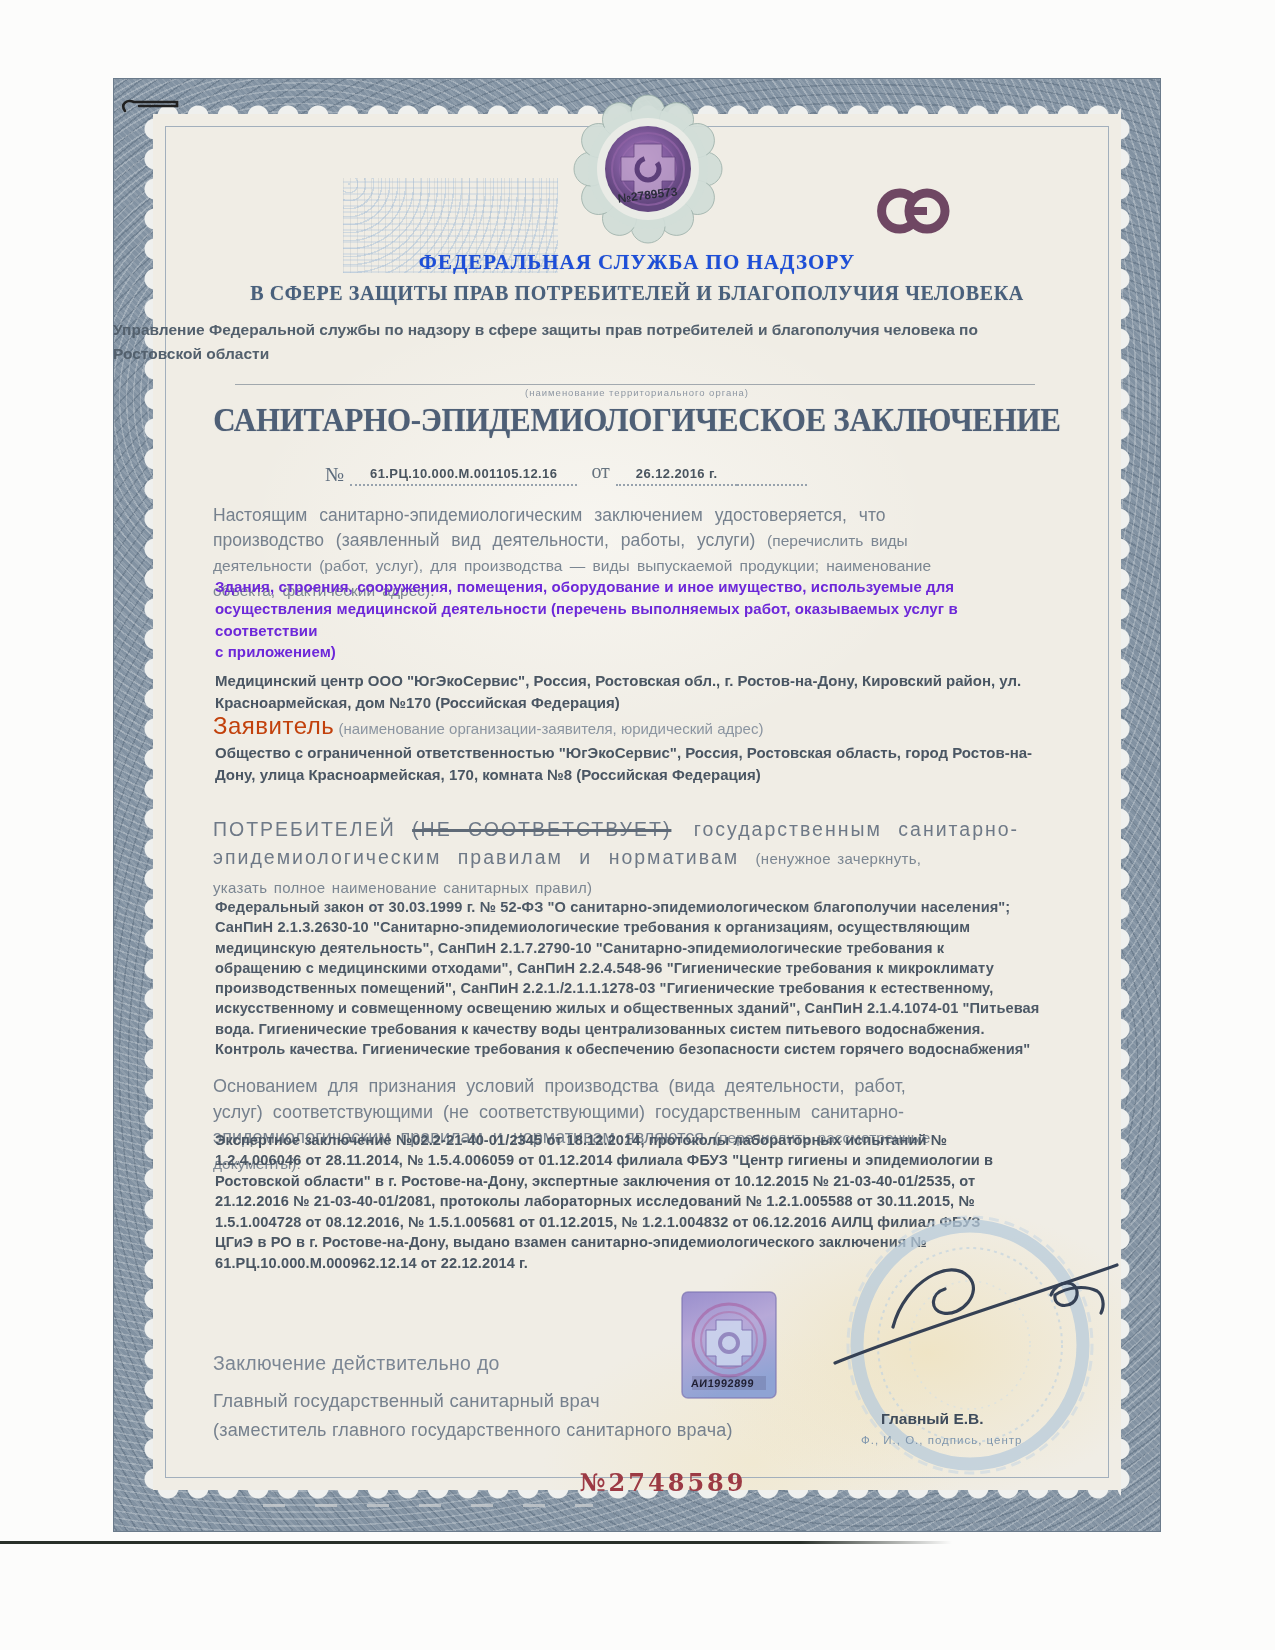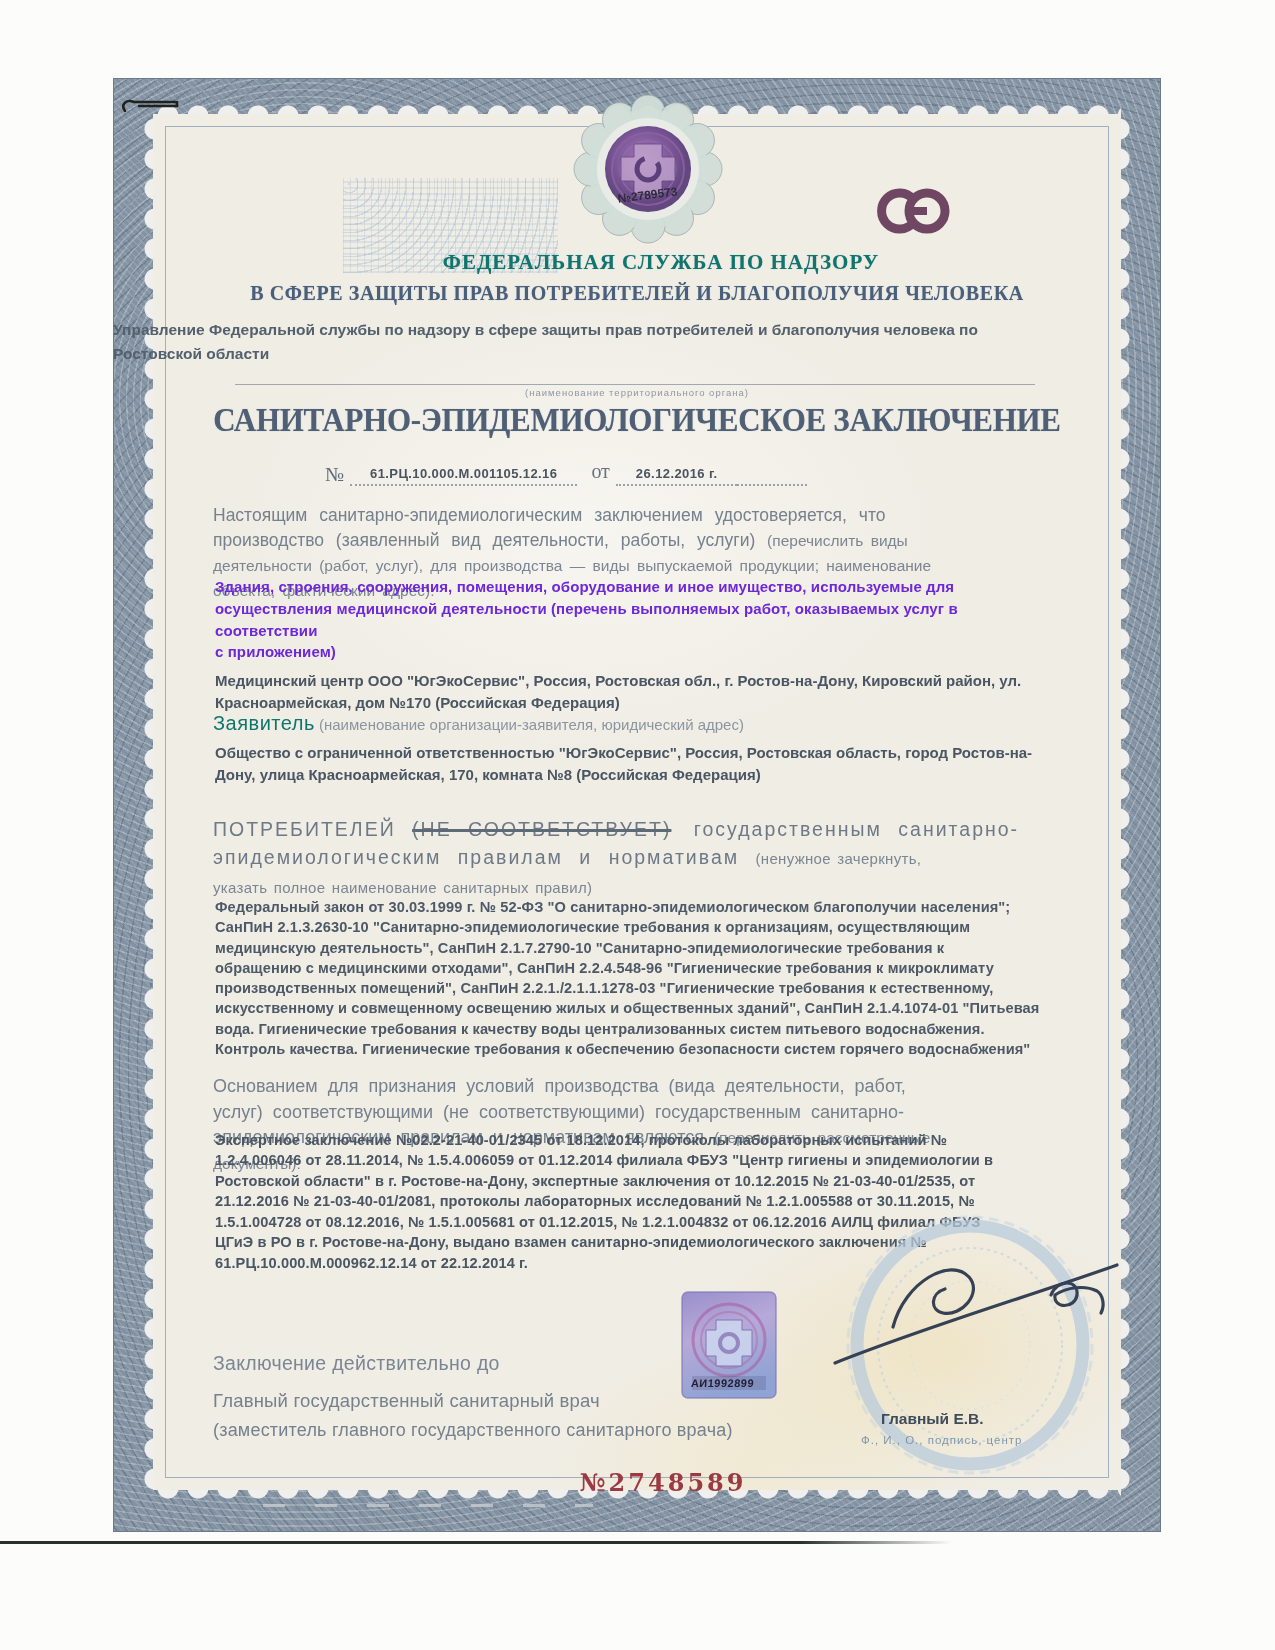--- a/index.html
+++ b/index.html
@@ -41,21 +41,21 @@
     background-size:12px 30px;background-repeat:repeat-y;}
   .s-right{right:28px;top:36px;bottom:42px;width:12px;
     background-image:radial-gradient(circle 11px at -2px 15px,#eff0ee 10px,transparent 11px);
     background-size:12px 30px;background-repeat:repeat-y;}
   .inner-line{position:absolute;inset:48px 52px 54px 52px;border:1px solid #a2afbc;pointer-events:none;}
 
   .abs{position:absolute;z-index:2;}
   .center{left:0;width:100%;text-align:center;}
 
   .agency1{top:172px;font-family:"Liberation Serif",serif;font-weight:bold;font-size:21px;
-    color:#0f766e;letter-spacing:1px;text-shadow:0 0 1px rgba(73,96,124,.35);padding-left:24px;}
+    color:#1d4ed8;letter-spacing:1px;text-shadow:0 0 1px rgba(73,96,124,.35);}
   .agency2{top:204px;font-family:"Liberation Serif",serif;font-weight:bold;font-size:20px;
     color:#49607c;letter-spacing:.6px;text-shadow:0 0 1px rgba(73,96,124,.35);}
   .dept{top:240px;font-size:15.5px;line-height:1.55;color:#53606d;font-weight:bold;}
   .rule{top:306px;left:122px;width:800px;height:1px;background:#68768595;}
   .org-caption{top:309px;font-size:9.5px;color:#8e97a3;letter-spacing:1px;filter:blur(.3px);}
   .doc-title{top:324px;font-family:"Liberation Serif",serif;font-weight:bold;font-size:31px;
     color:#4e5f76;transform:scaleY(1.08);letter-spacing:-.3px;text-shadow:0 0 1px rgba(78,95,118,.4);}
 
   .no-row{top:382px;left:212px;width:575px;display:flex;align-items:flex-end;}
   .no-label{font-family:"Liberation Serif",serif;font-size:20px;color:#5c6b7c;}
@@ -65,21 +65,21 @@
   .no-tail{width:70px;border-bottom:2px dotted #97a2ad;height:1px;}
 
   .para{white-space:pre-line;text-align:left;}
   .intro{top:425px;left:100px;width:836px;font-size:17.5px;line-height:1.42;color:#76818e;word-spacing:7px;}
   .intro .cap, .basis .cap{font-size:15.5px;word-spacing:3px;color:#7b8692;}
   .typed{color:#4a5663;}
   .object{top:498px;left:102px;width:830px;font-size:15px;line-height:1.45;font-weight:bold;
     color:#6d28d9;letter-spacing:.1px;}
   .facility{top:592px;left:102px;width:824px;font-size:15px;line-height:1.45;font-weight:bold;color:#4a5663;}
   .applicant-row{top:634px;left:100px;}
-  .applicant-label{font-size:20px;color:#0f766e;letter-spacing:.5px;}
+  .applicant-label{font-size:24px;color:#c2410c;letter-spacing:.5px;}
   .applicant-cap{font-size:15px;color:#8b95a1;}
   .applicant-text{top:664px;left:102px;width:828px;font-size:15px;line-height:1.45;font-weight:bold;color:#4a5663;}
 
   .conforms{top:737px;left:100px;width:820px;font-size:19.5px;line-height:1.45;color:#6e7987;
     letter-spacing:2px;word-spacing:9px;}
   .conforms .struck{text-decoration:line-through;text-decoration-thickness:2.5px;
     text-decoration-color:#5f6a77;padding-right:6px;}
   .conforms .cap{font-size:15px;letter-spacing:.3px;word-spacing:2px;color:#7b8692;}
 
   .regulations{top:819px;left:102px;width:836px;font-size:14.6px;line-height:1.39;font-weight:bold;

